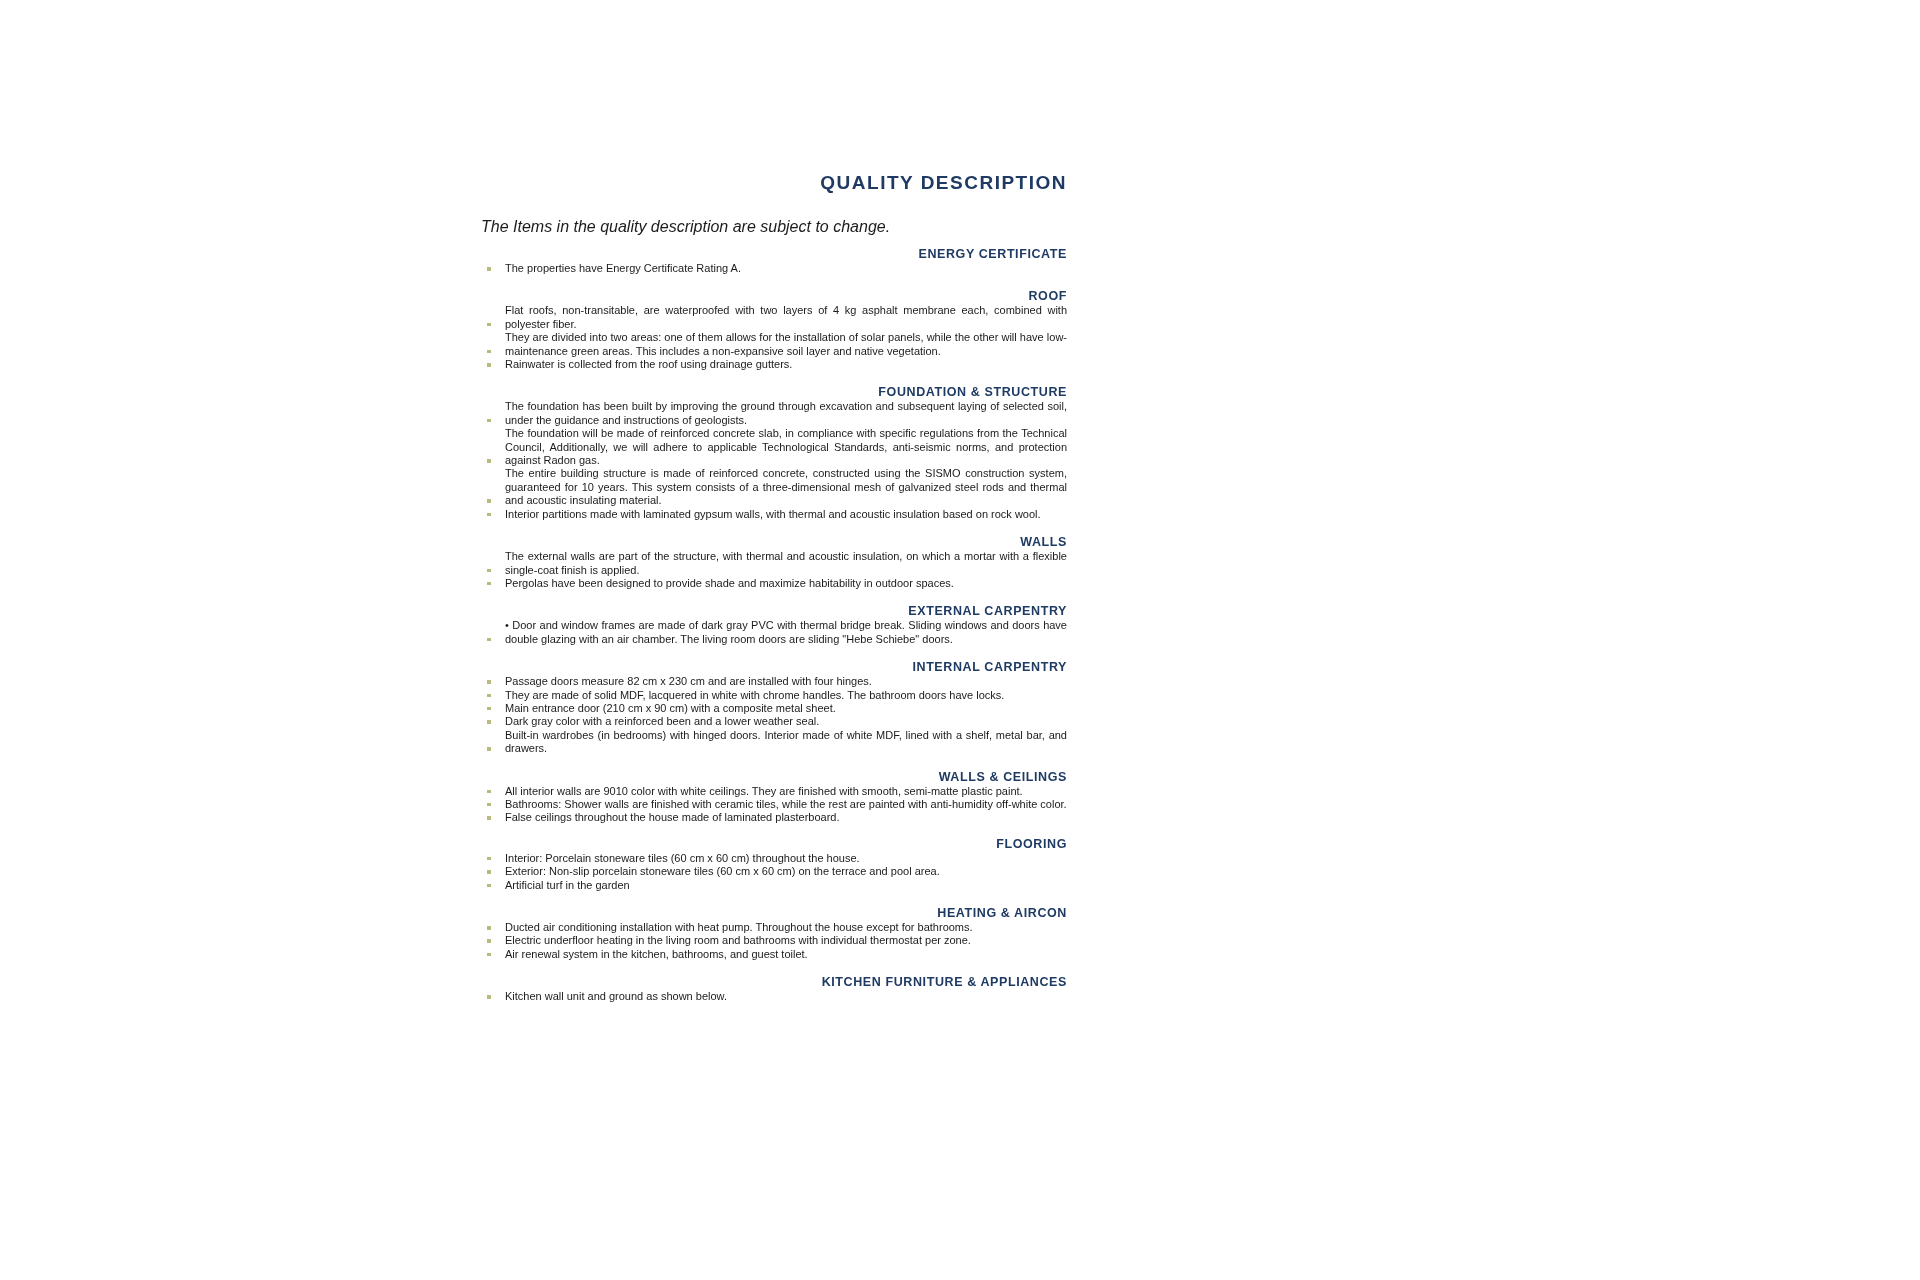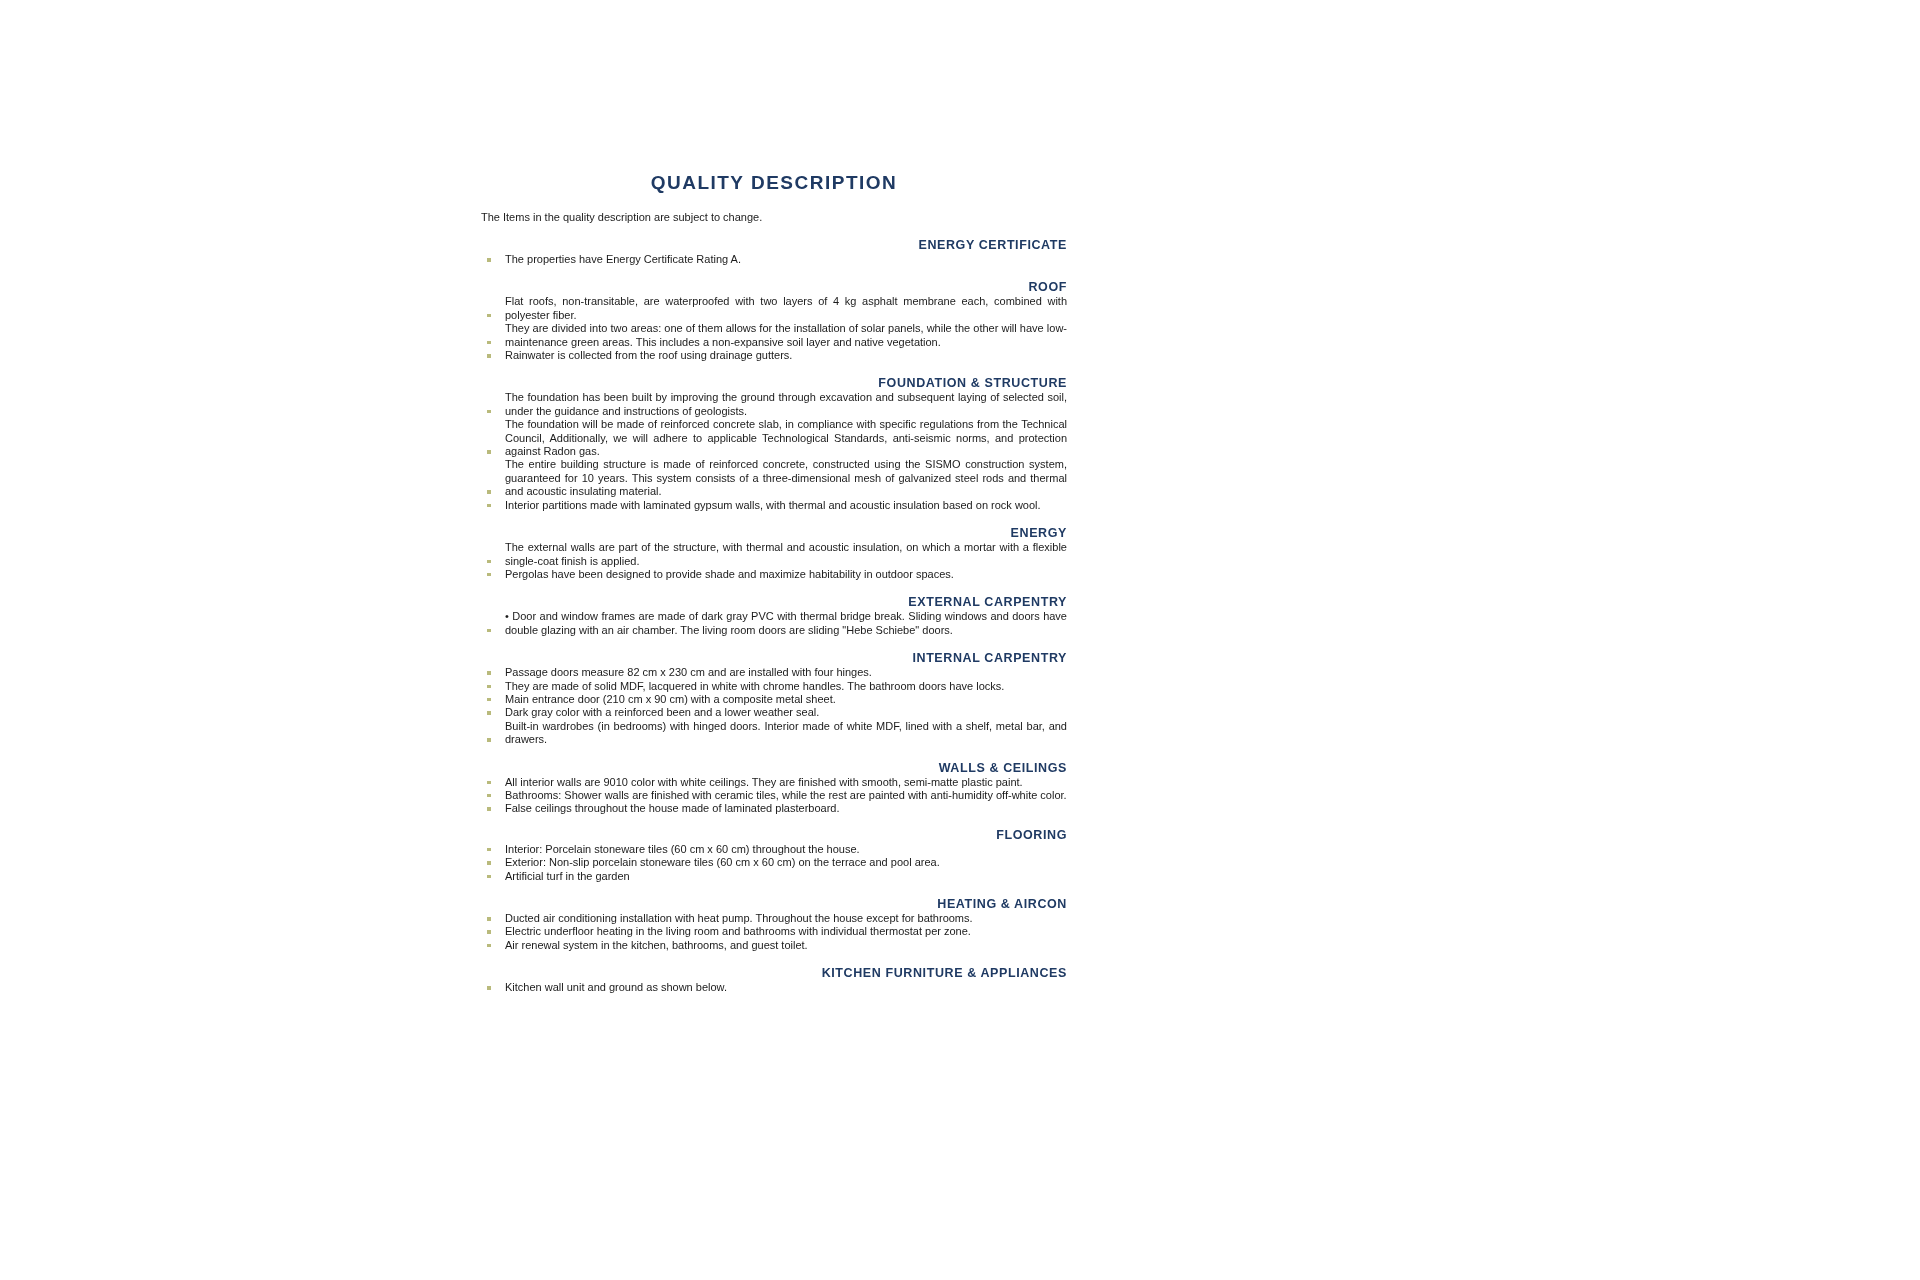--- a/index.html
+++ b/index.html
@@ -13,30 +13,31 @@
     overflow: hidden;
   }
   .page {
     position: absolute;
     left: 481px;
     top: 172px;
     width: 586px;
   }
   .doc-title {
     margin: 0;
-    text-align: center;
+    text-align: right;
     color: #1f3a63;
     font-weight: bold;
     font-size: 19px;
     line-height: 22px;
     letter-spacing: 1.5px;
   }
   .subtitle {
-    margin-top: 17px;
-    font-size: 11px;
+    margin-top: 26px;
+    font-style: italic;
+    font-size: 16px;
     line-height: 13px;
     color: #1c1c1c;
   }
   .section { margin-top: 14px; }
   .section.extra-gap { margin-top: 12px; }
   .heading {
     margin: 0 0 1px 0;
     color: #1f3a63;
     font-weight: bold;
     font-size: 12.5px;
@@ -116,21 +117,21 @@
       <span class="marker"></span>
       <span class="bullet-text">The entire building structure is made of reinforced concrete, constructed using the SISMO construction system, guaranteed for 10 years. This system consists of a three-dimensional mesh of galvanized steel rods and thermal and acoustic insulating material.</span>
     </div>
     <div class="bullet">
       <span class="marker"></span>
       <span class="bullet-text">Interior partitions made with laminated gypsum walls, with thermal and acoustic insulation based on rock wool.</span>
     </div>
   </div>
 
   <div class="section">
-    <h2 class="heading">ENERGY</h2>
+    <h2 class="heading">WALLS</h2>
     <div class="bullet">
       <span class="marker"></span>
       <span class="bullet-text">The external walls are part of the structure, with thermal and acoustic insulation, on which a mortar with a flexible single-coat finish is applied.</span>
     </div>
     <div class="bullet">
       <span class="marker"></span>
       <span class="bullet-text">Pergolas have been designed to provide shade and maximize habitability in outdoor spaces.</span>
     </div>
   </div>
 

